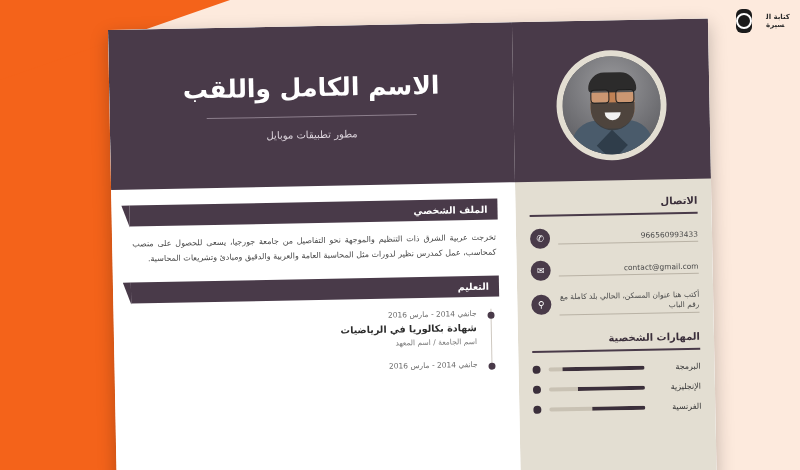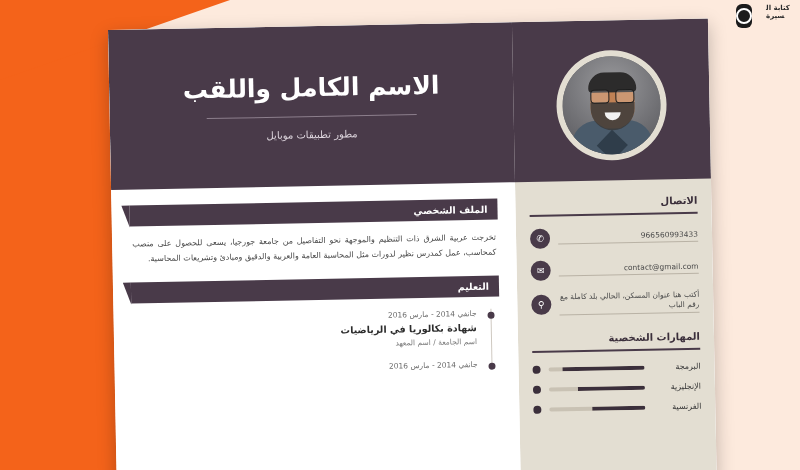--- a/index.html
+++ b/index.html
@@ -37,21 +37,21 @@
     background: #f4631a;
     clip-path: polygon(0 0, 100% 0, 0 100%);
   }
   .corner-logo {
     position: absolute;
     right: 10px;
     top: 4px;
     width: 54px;
     height: 34px;
     display: flex;
-    align-items: flex-start;
+    align-items: center;
     gap: 14px;
   }
   .logo-badge {
     width: 24px;
     height: 24px;
     border-radius: 6px;
     background: #1b1b1b;
     display: flex;
     align-items: center;
     justify-content: center;

